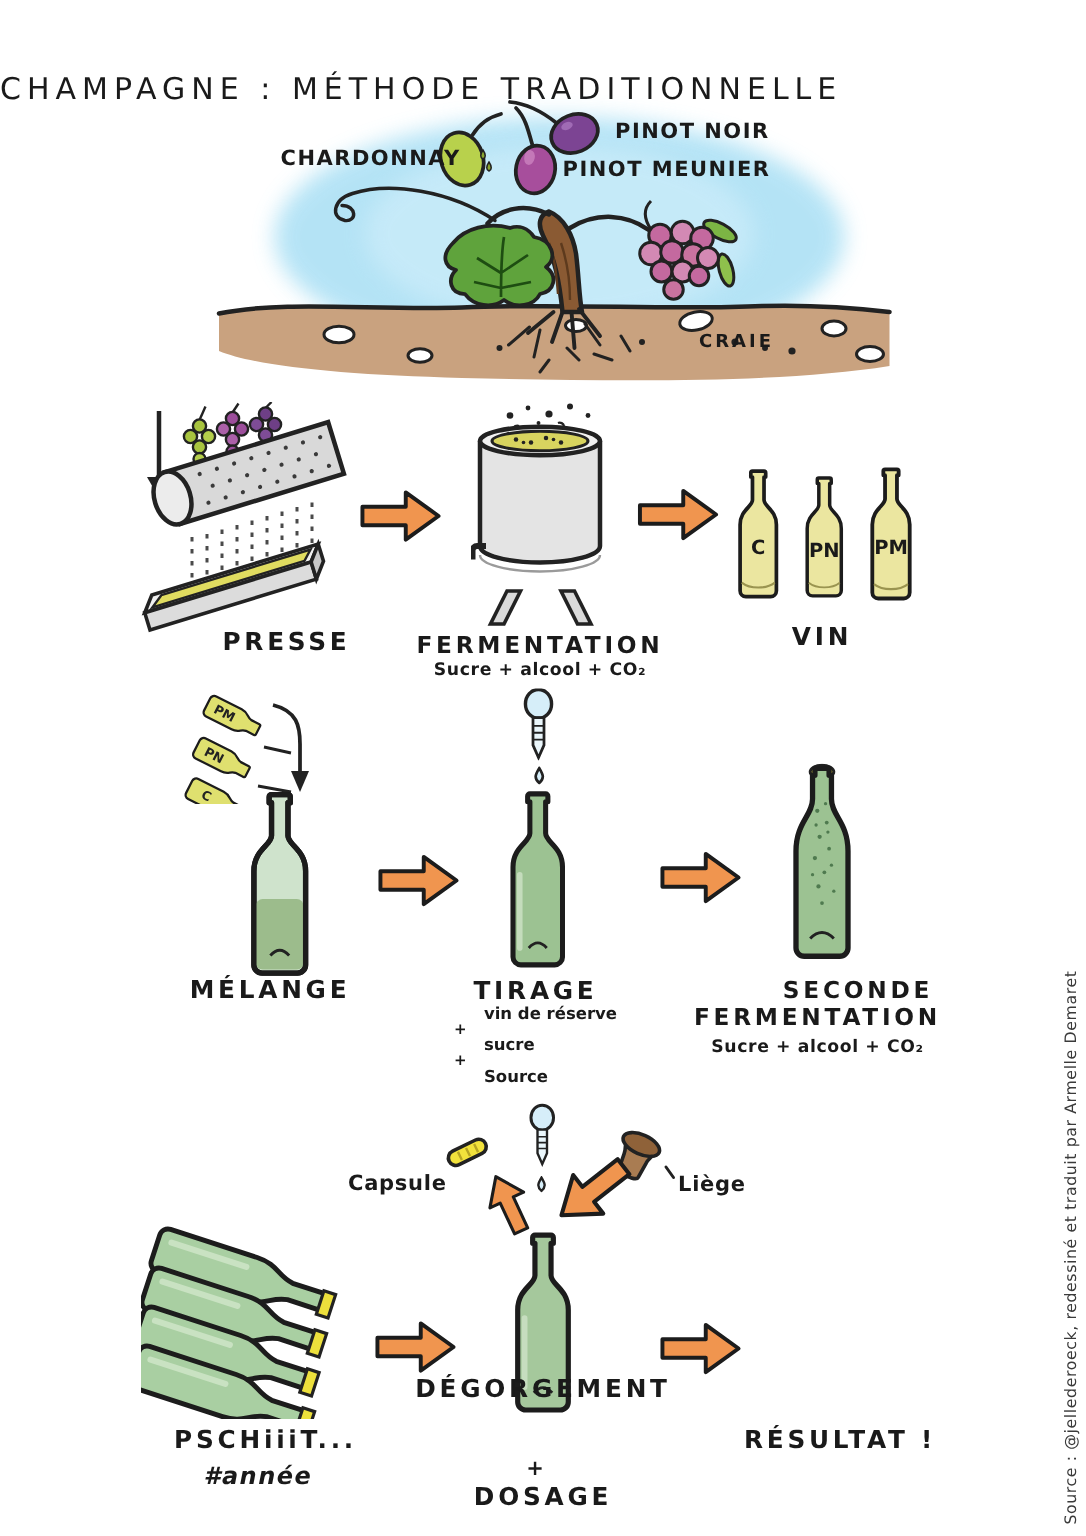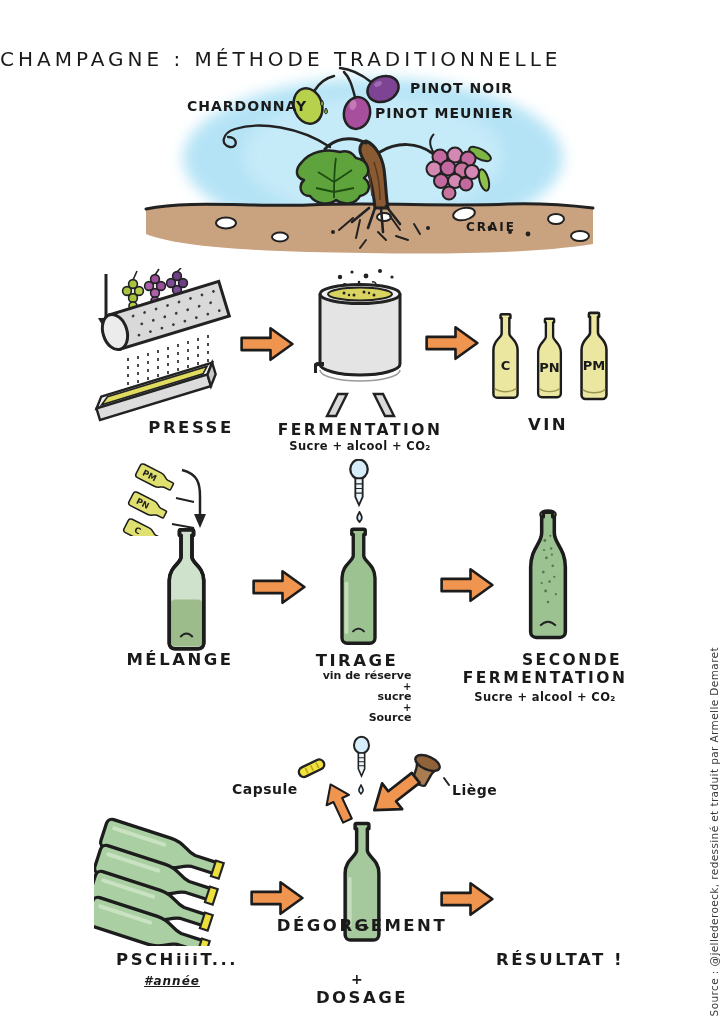--- a/index.html
+++ b/index.html
@@ -1,28 +1,28 @@
 <!DOCTYPE html>
 <html><head>
 <meta charset="utf-8">
 <style>
   html,body{margin:0;padding:0;background:#fff;}
   .canvas{position:relative;width:724px;height:1024px;background:#ffffff;overflow:hidden;
           font-family:"DejaVu Sans",sans-serif;color:#1a1a1a;}
   .abs{position:absolute;}
-  .cx{transform:translateX(-50%);text-align:right;white-space:nowrap;}
+  .cx{transform:translateX(-50%);text-align:left;white-space:nowrap;}
   .title{width:100%;top:20px;left:0;font-size:20px;font-weight:400;letter-spacing:4px;margin-top:27px;}
   .vine-label{font-weight:700;font-size:14px;letter-spacing:1px;white-space:nowrap;}
   .small-cap{font-weight:700;font-size:12px;letter-spacing:2px;}
   .step-label{font-weight:700;font-size:16.5px;letter-spacing:2.5px;}
   .sub-label{font-weight:700;font-size:11.5px;letter-spacing:0.4px;}
   .tiny-plus{font-weight:700;font-size:10px;line-height:9px;}
   .sub-line{font-weight:700;font-size:11px;line-height:12px;margin-left:20px;}
   .hand-label{font-weight:700;font-size:14px;letter-spacing:0.5px;}
-  .hashtag{font-weight:700;font-style:italic;font-size:12px;letter-spacing:1px;text-decoration:underline;}
+  .hashtag{font-weight:700;font-style:italic;font-size:16px;letter-spacing:1px;}
   .monogram{font-family:"DejaVu Serif",serif;font-style:italic;font-weight:700;font-size:15px;color:#5d4c12;}
   .vin-letter{font-weight:700;font-size:13px;color:#1a1a1a;}
   .source-text{right:4px;bottom:8px;writing-mode:vertical-rl;transform:rotate(180deg);
                font-size:10.5px;color:#3a3a3a;letter-spacing:0.4px;white-space:nowrap;}
   svg{display:block;}
 </style>
 </head>
 <body>
 
 <div class="canvas">

